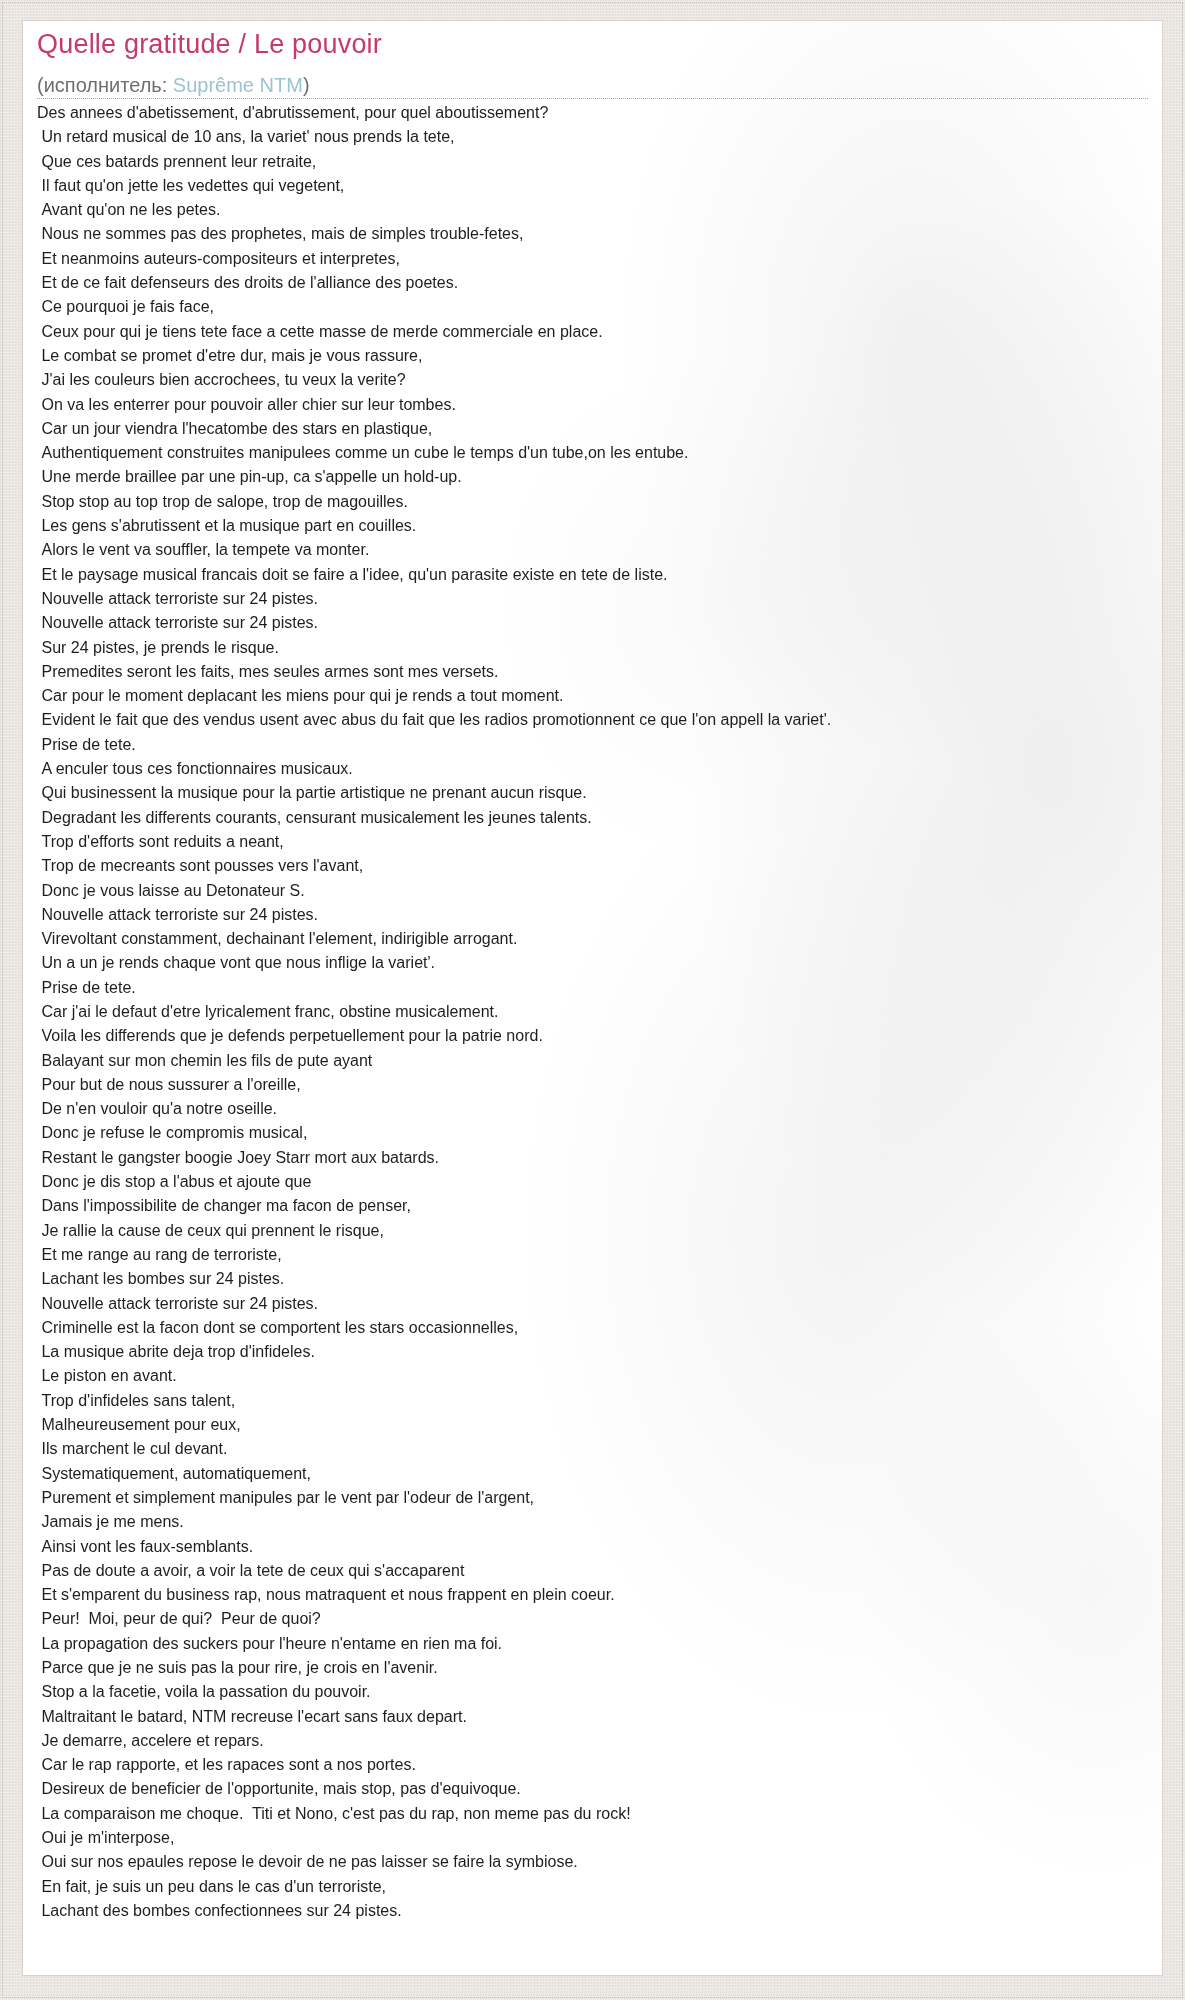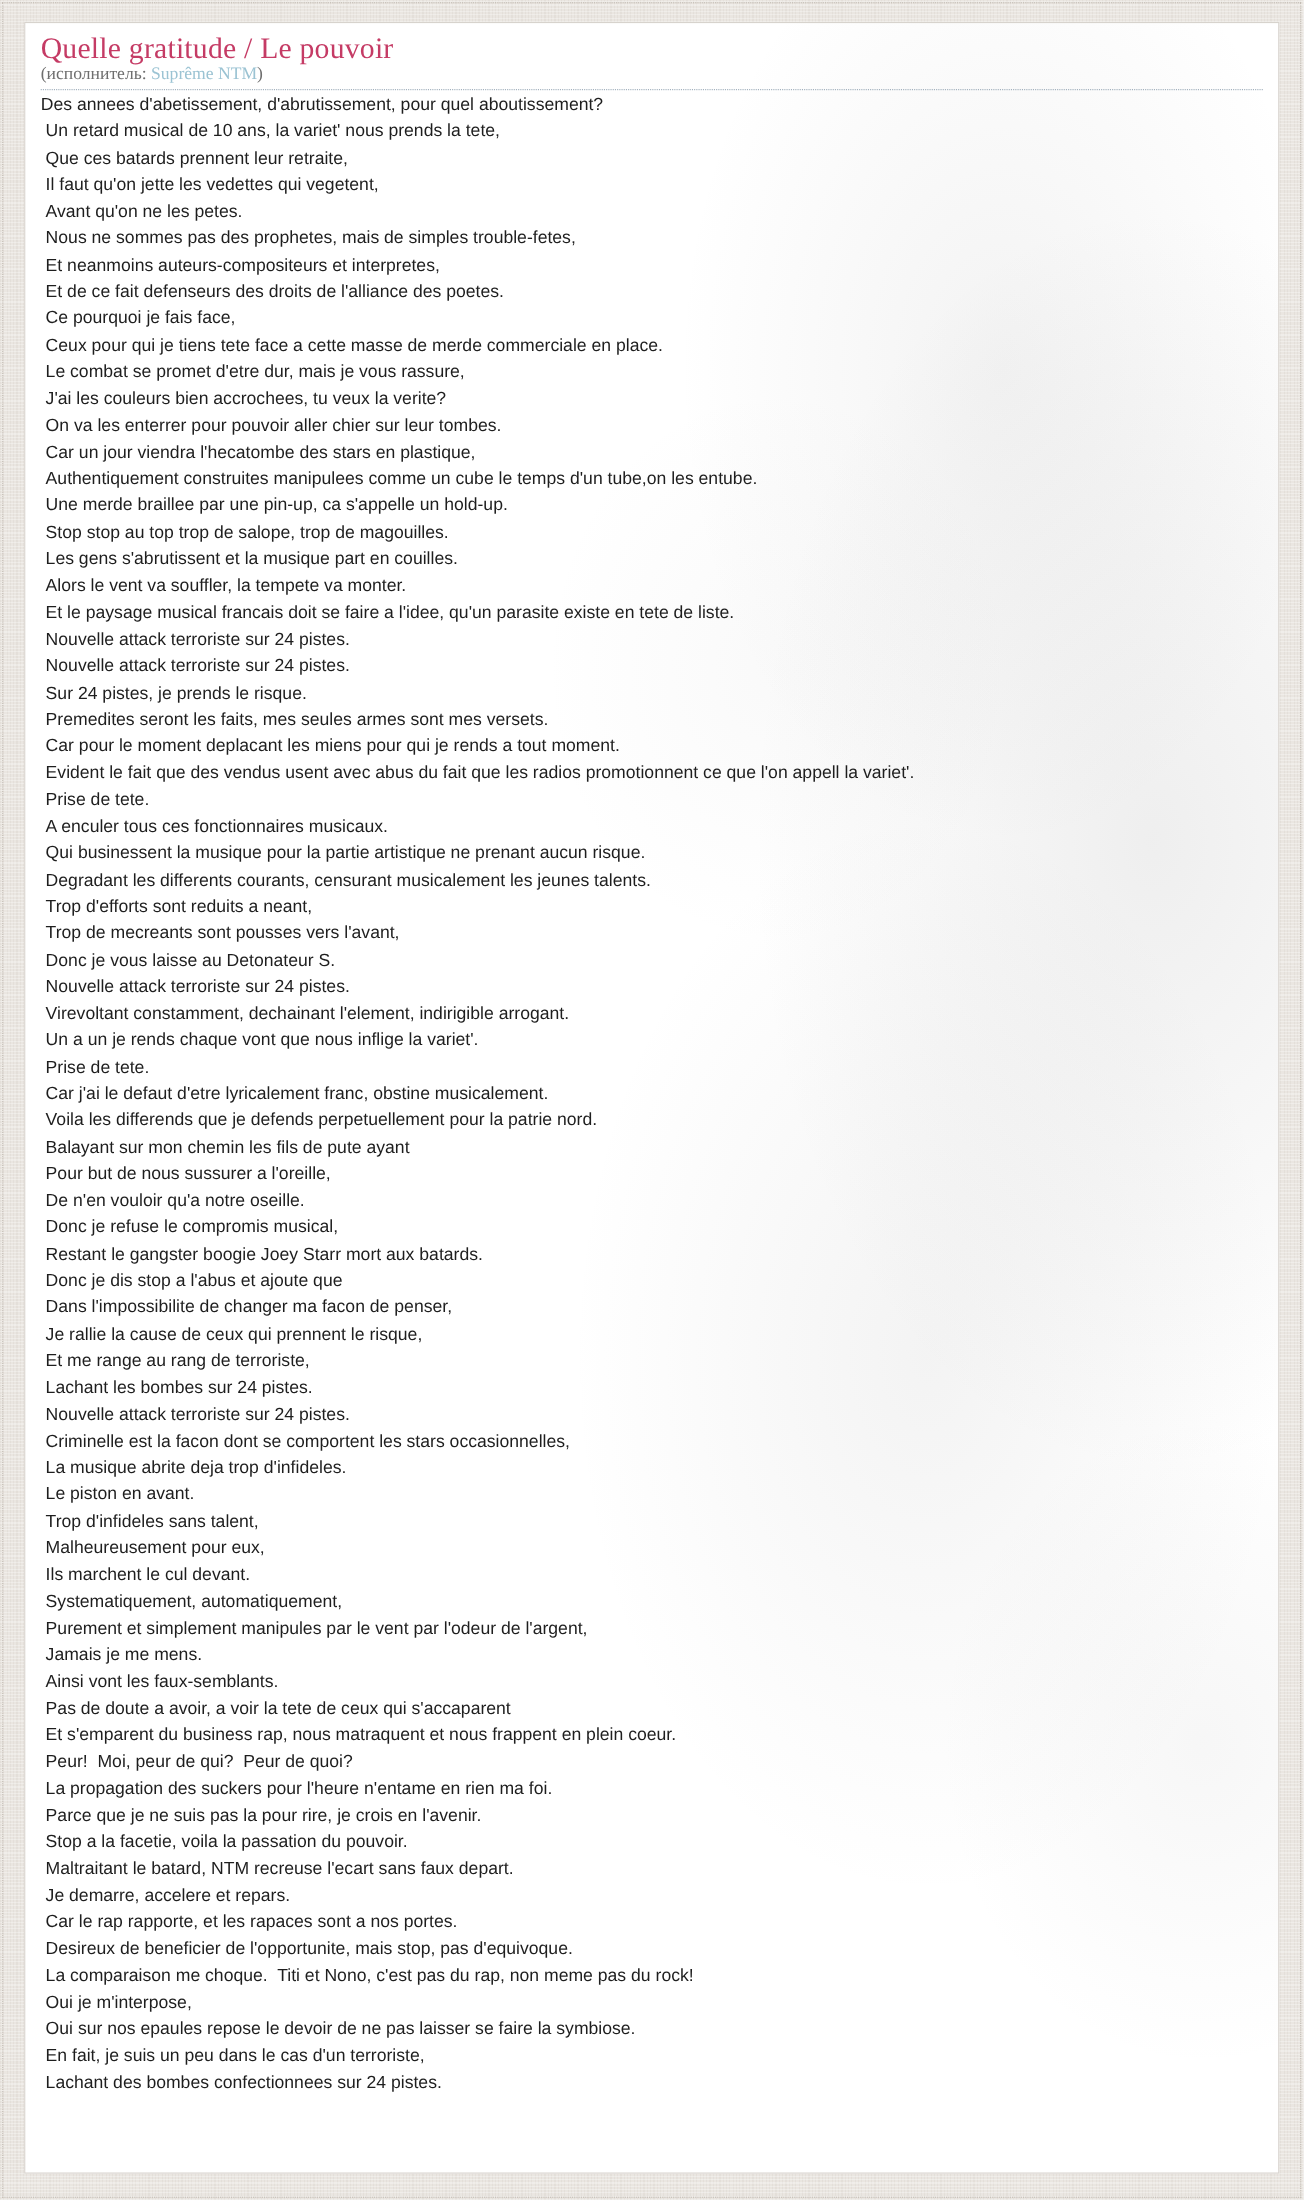--- a/index.html
+++ b/index.html
@@ -49,35 +49,35 @@
       radial-gradient(420px 620px at 78% 16%, rgba(135,135,135,.10), transparent 70%),
       radial-gradient(520px 820px at 90% 38%, rgba(120,120,120,.12), transparent 70%),
       radial-gradient(460px 700px at 72% 62%, rgba(140,140,140,.10), transparent 70%),
       radial-gradient(340px 420px at 94% 80%, rgba(150,150,150,.08), transparent 70%),
       radial-gradient(300px 360px at 60% 30%, rgba(160,160,160,.06), transparent 70%);
   }
   .header{
     position:relative;
     border-bottom:1px dotted var(--separator);
     padding:0 0 4px 0;
-    font-family:Liberation Serif, serif;
   }
   .song-title{
     margin:0;
     font-size:27px;
     line-height:30px;
     font-weight:normal;
     color:var(--title-color);
     letter-spacing:.2px;
   }
   .artist-line{
-    font-size:16px;
+    font-size:20px;
     line-height:18px;
     color:var(--artist-label);
     white-space:pre-wrap;
+    margin-top:17px;
   }
   .artist-link{
     color:var(--artist-link);
     text-decoration:none;
     cursor:pointer;
   }
   .lyrics{
     position:relative;
     margin-top:2px;
     font-size:16px;

